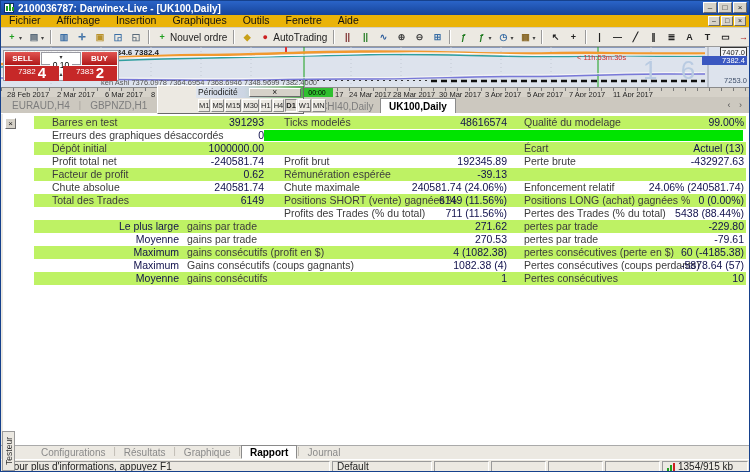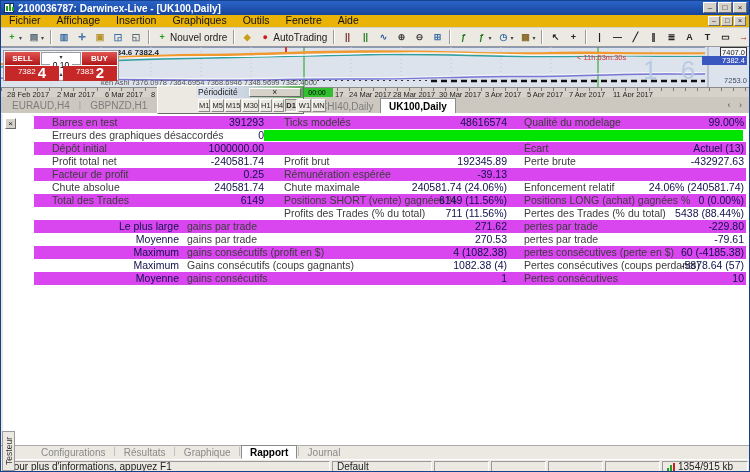--- a/index.html
+++ b/index.html
@@ -68,21 +68,21 @@
   .pclose{width:10px;height:9px;background:#d6d2c9;border:1px solid;border-color:#fff #6a6a6a #6a6a6a #fff;font-size:7px;line-height:7px;text-align:center;color:#222;}
   .pbtns{display:flex;padding:1px 2px;}
   .pbtn{width:23px;height:13px;font-size:7.5px;line-height:12px;text-align:center;color:#222;border:1px solid;border-color:#fff #8a8a8a #8a8a8a #fff;margin-right:1px;background:#ece9e2;}
   .pbtn.pressed{border-color:#8a8a8a #fff #fff #8a8a8a;background:#d8d4cc;font-weight:bold;}
 
   
   .report-bg{position:absolute;left:2px;top:113px;width:746px;height:331px;background:#fff;}
   .report-close{position:absolute;left:4px;top:117px;width:11px;height:11px;background:#d6d2c9;border:1px solid;border-color:#fff #6a6a6a #6a6a6a #fff;font-size:8px;line-height:9px;text-align:center;color:#222;z-index:2;}
   .rtable{position:absolute;left:33px;top:115px;width:712px;}
   .rrow{position:relative;height:13px;font-size:10.5px;line-height:13px;background:#fff;}
-  .rrow.alt{background:#d946ef;}
+  .rrow.alt{background:#bef264;}
   .rrow .lab{color:#3c3c3c;white-space:nowrap;}
   .rrow .val{color:#10104c;white-space:nowrap;}
   .c1{position:absolute;left:18px;}
   .c2{position:absolute;left:60px;width:170px;text-align:right;}
   .c3{position:absolute;left:230px;padding-left:20px;}
   .c4{position:absolute;left:300px;width:173px;text-align:right;}
   .c5{position:absolute;left:482px;padding-left:8px;}
   .c6{position:absolute;left:560px;width:150px;text-align:right;}
   .vb .c2{left:0;width:145px;}
   .vb .c3{left:153px;padding-left:0;}
@@ -384,21 +384,21 @@
       <div class="rrow">
         <span class="c1 lab">Profit total net</span>
         <span class="c2 val">-240581.74</span>
         <span class="c3 lab">Profit brut</span>
         <span class="c4 val">192345.89</span>
         <span class="c5 lab">Perte brute</span>
         <span class="c6 val">-432927.63</span>
       </div>
       <div class="rrow alt">
         <span class="c1 lab">Facteur de profit</span>
-        <span class="c2 val">0.25</span>
+        <span class="c2 val">0.62</span>
         <span class="c3 lab">Rémunération espérée</span>
         <span class="c4 val">-39.13</span>
       </div>
       <div class="rrow">
         <span class="c1 lab">Chute absolue</span>
         <span class="c2 val">240581.74</span>
         <span class="c3 lab">Chute maximale</span>
         <span class="c4 val">240581.74 (24.06%)</span>
         <span class="c5 lab">Enfoncement relatif</span>
         <span class="c6 val">24.06% (240581.74)</span>

